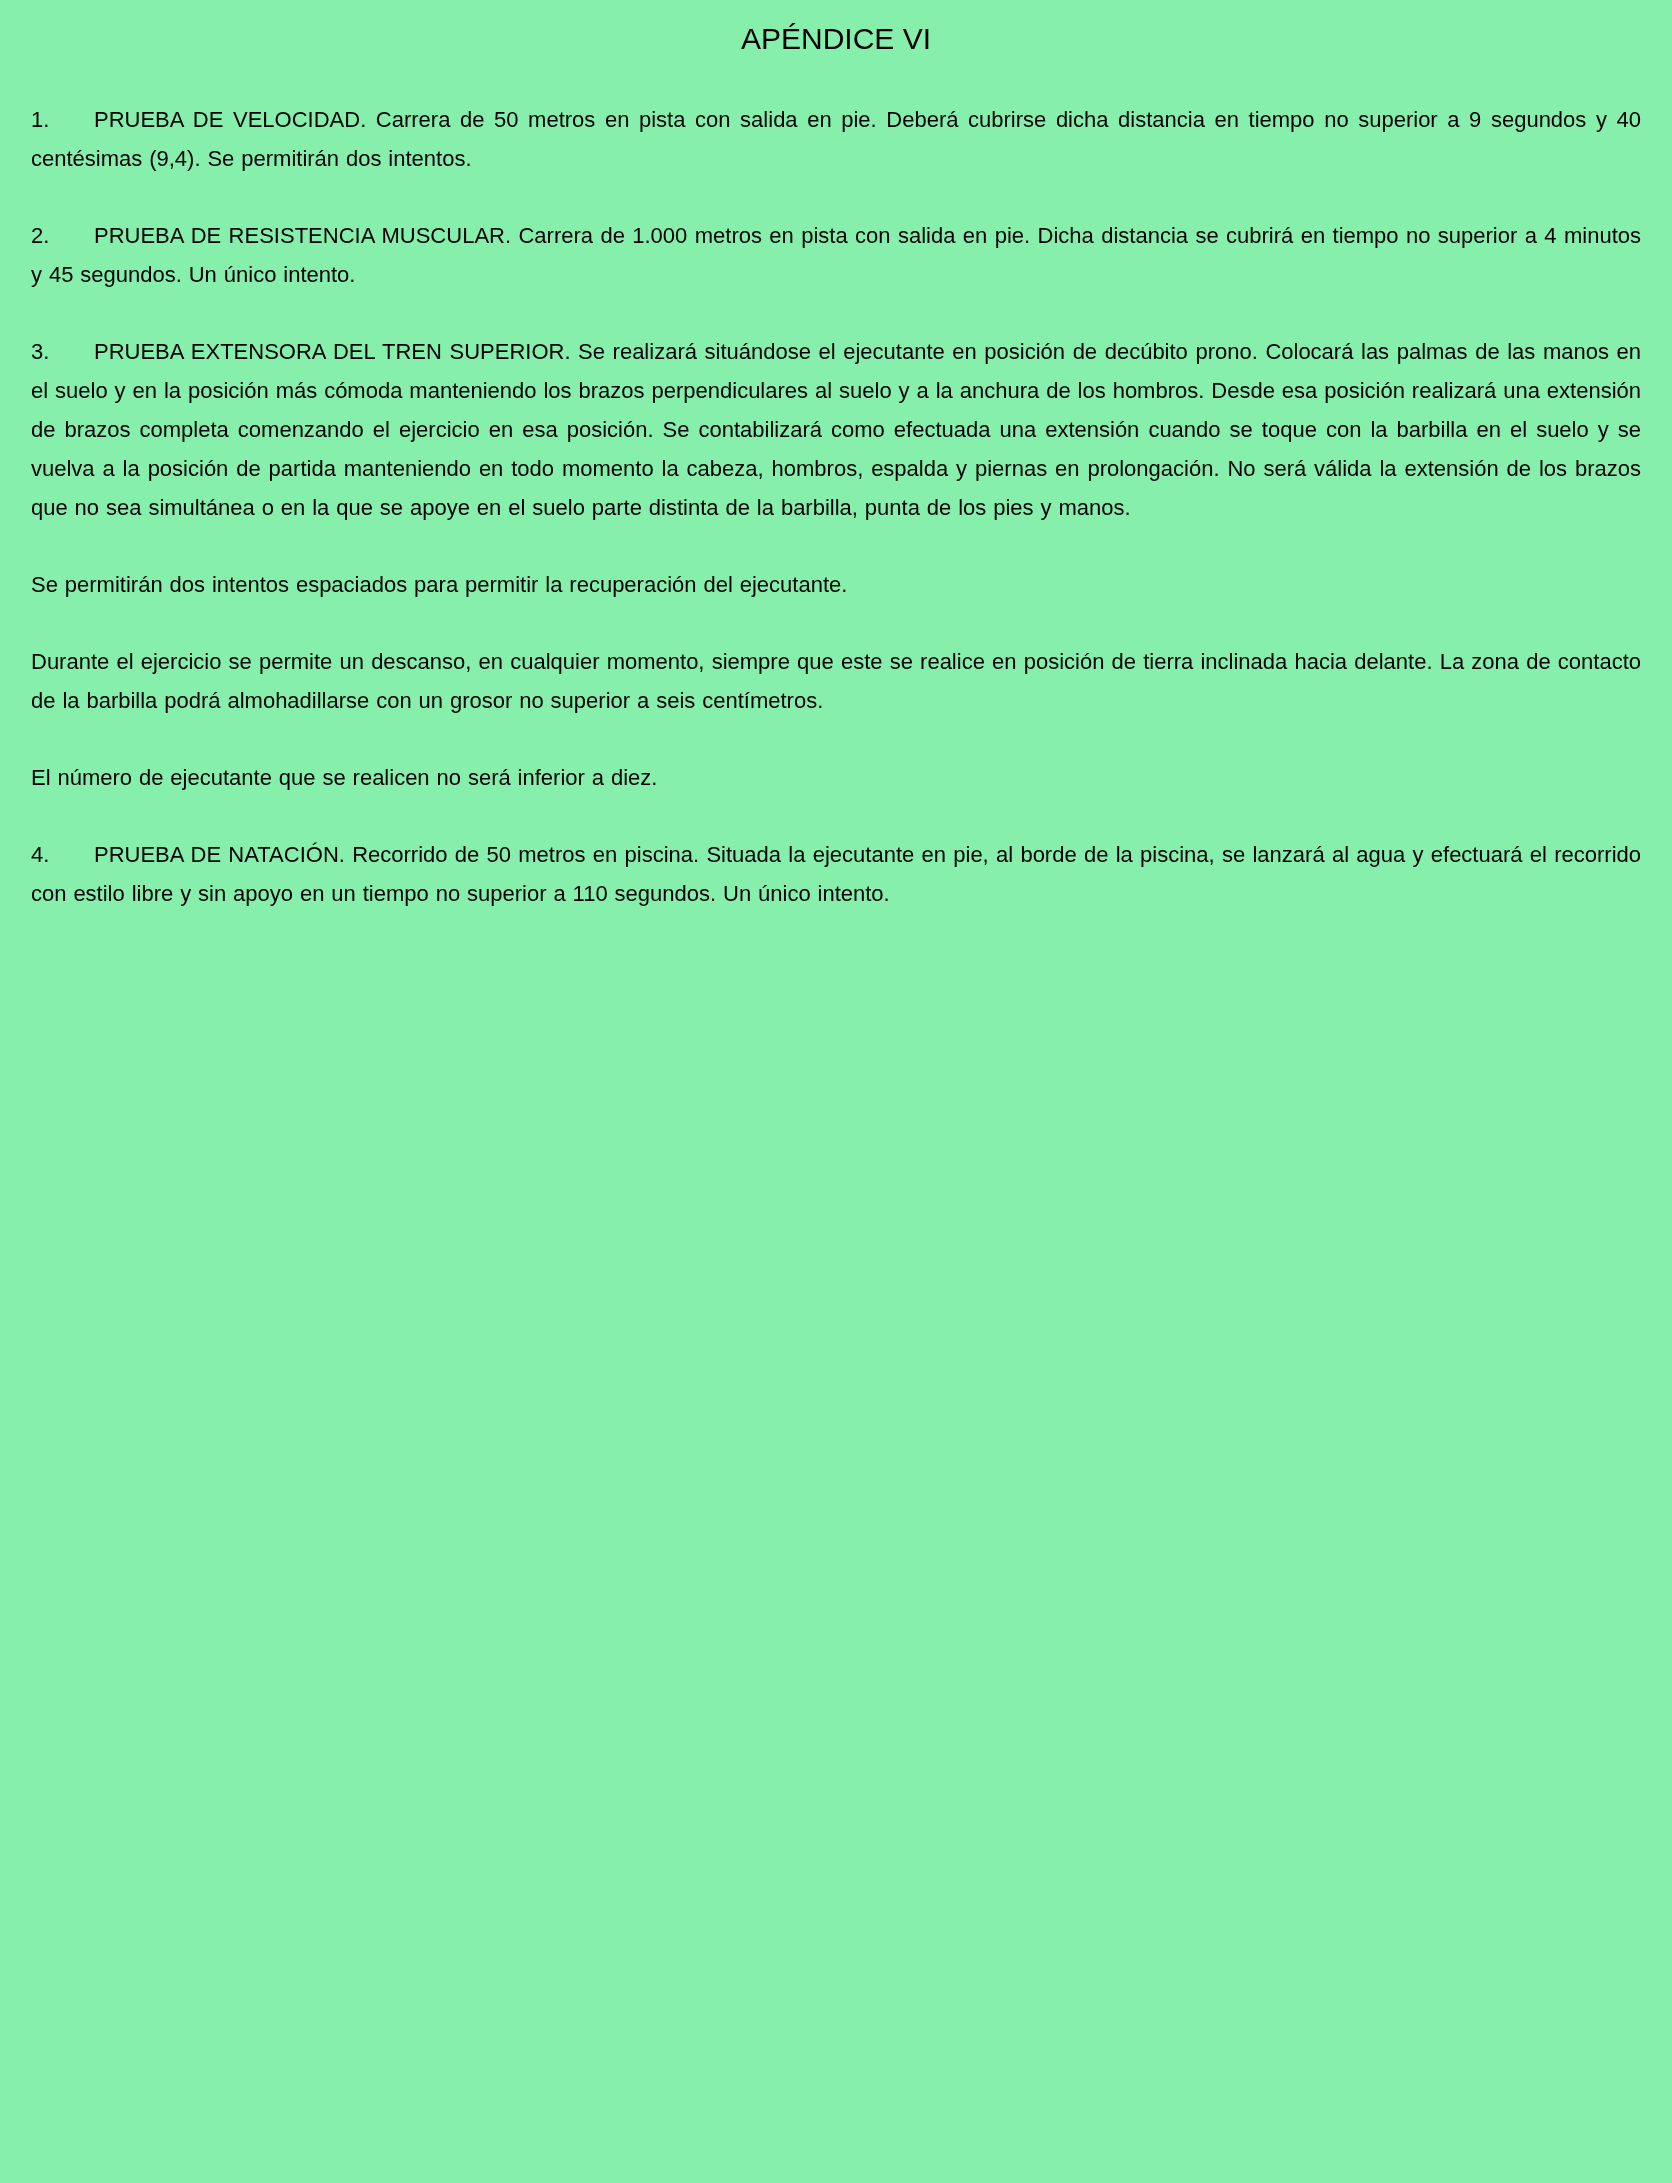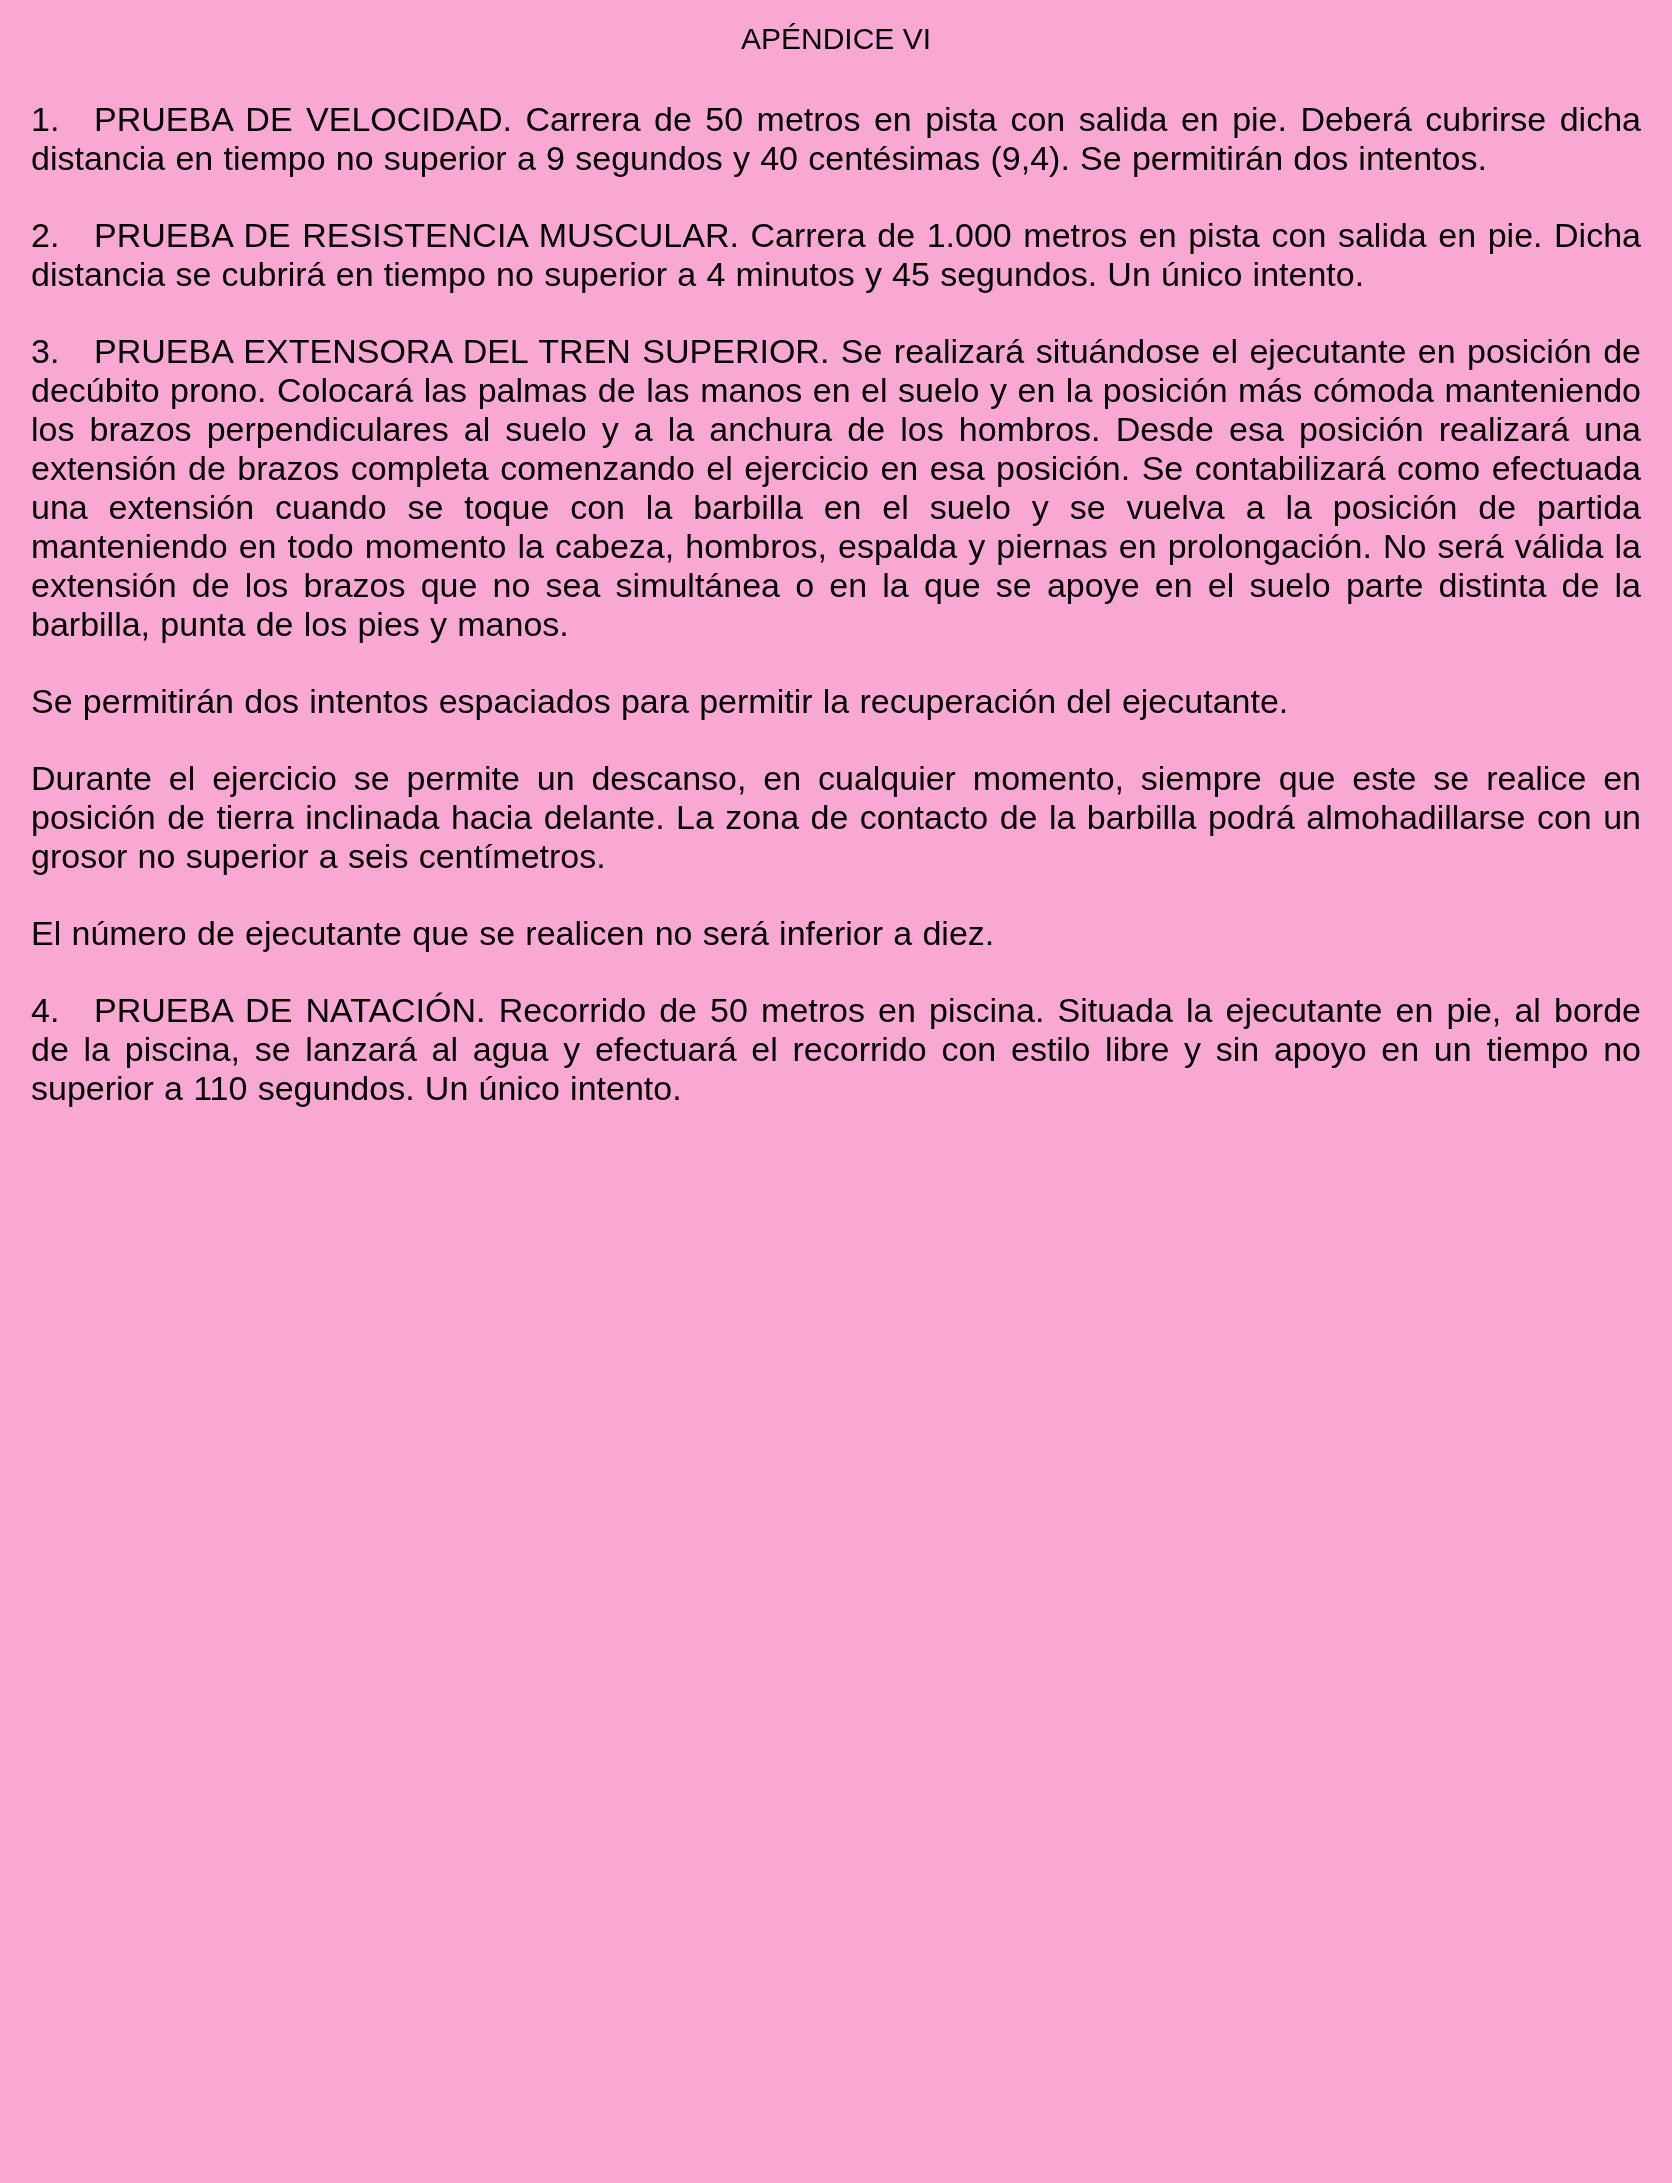--- a/index.html
+++ b/index.html
@@ -8,34 +8,34 @@
     width: 1672px;
     min-height: 2183px;
     font-family: "Liberation Sans", sans-serif;
     color: #000000;
     position: relative;
   }
   .page {
     width: 1672px;
     min-height: 2183px;
     padding: 11px 31px 47px 31px;
-    background: #f9a8d4;
+    background: #86efac;
   }
   .doc-title,
   .doc-subtitle {
     text-align: center;
     font-size: 30px;
     line-height: 39px;
     font-weight: normal;
   }
   .doc-title { margin-top: 7.9px; }
   .doc-subtitle { margin-top: 23.6px; }
   .body-text { margin-top: 42px; }
   p.para {
-    font-size: 34px;
+    font-size: 22px;
     line-height: 39px;
     text-align: justify;
     text-align-last: left;
     margin-bottom: 38px;
     word-spacing: 0.8px;
   }
   span.num {
     display: inline-block;
     width: 63px;
   }

